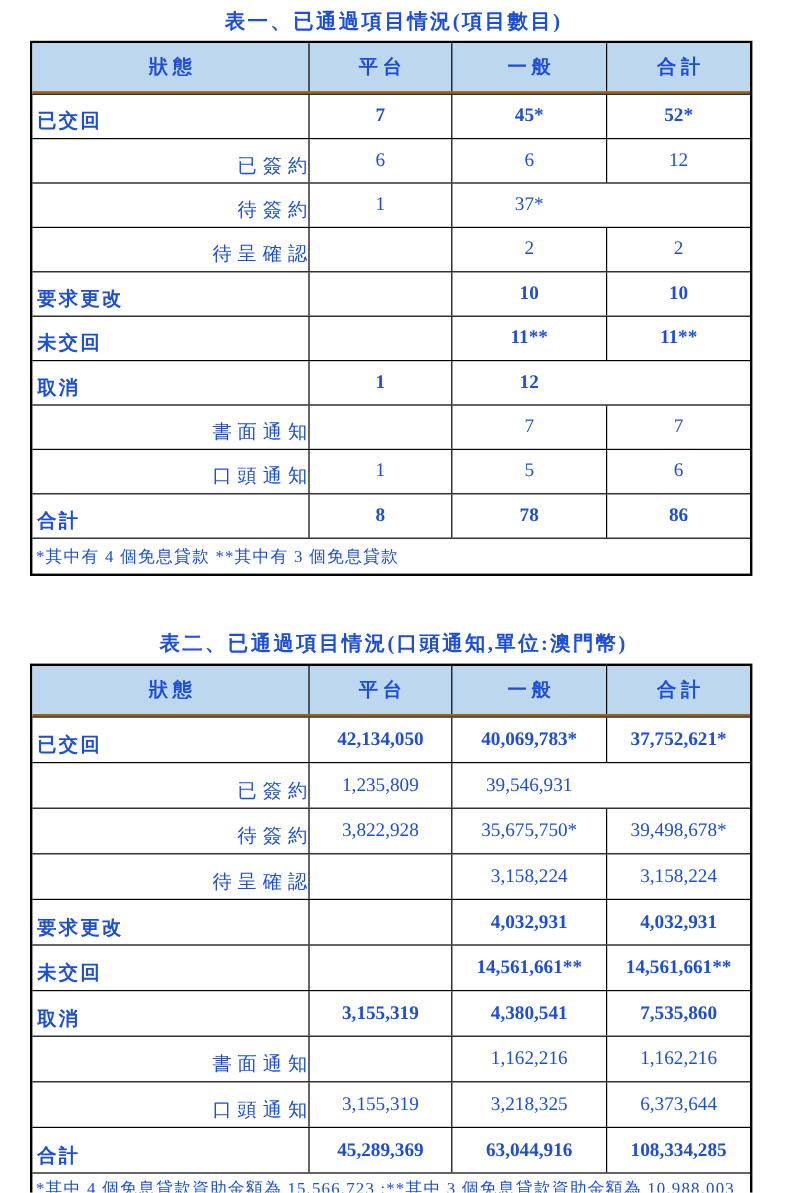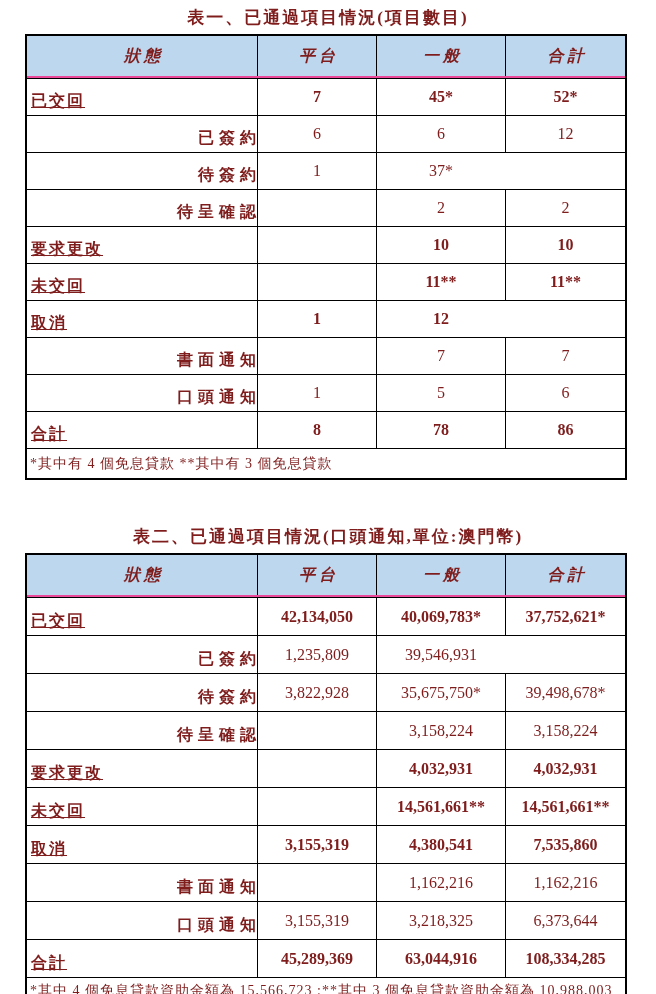--- a/index.html
+++ b/index.html
@@ -1,20 +1,20 @@
 <!DOCTYPE html>
 <html><head>
 <meta charset="utf-8">
 <style>
   html,body{margin:0;padding:0;background:#fff;}
   .doc{
     position:relative;
     width:656px;height:994px;
     background:#ffffff;
-    color:#7f1d1d;
+    color:#1d4ed8;
     font-family:"Liberation Serif","DejaVu Serif",serif;
     overflow:hidden;
   }
   .tbl-title{
     text-align:center;
     font-weight:bold;
     font-size:17px;
     letter-spacing:2px;
     margin:7px 0 5px 0;
     line-height:22px;
@@ -28,22 +28,21 @@
     border:2px solid #000;
     box-sizing:border-box;
     background:#fff;
   }
   .trow{
     display:grid;
     grid-template-columns:230px 119px 129px 120px;
   }
   .trow.thead{
     background:#BDD7EE;
-    border-bottom:2px solid #ec4899;
-    font-style:italic;
+    border-bottom:2px solid #a16207;
   }
   .trow.data{border-top:1px solid #000;}
   .trow.data:first-of-type{border-top:none;}
   .t1 .trow.thead{height:40px;}
   .t2 .trow.thead{height:40px;}
   .t1 .trow.data{height:36px;}
   .t2 .trow.data{height:37px;}
   .td{
     display:flex;
     border-left:1px solid #000;
@@ -57,22 +56,22 @@
     font-weight:bold;
     font-size:16px;
     letter-spacing:4px;
     padding-left:4px; 
   }
   .lblcell{
     align-items:flex-end;
     font-size:16px;
     padding:0 0 3px 4px;
   }
-  .lblcell.main{letter-spacing:2px;font-weight:bold;text-decoration:underline;}
-  .lblcell.sub{justify-content:flex-end;letter-spacing:5px;padding-left:0;font-weight:bold;}
+  .lblcell.main{letter-spacing:2px;font-weight:bold;}
+  .lblcell.sub{justify-content:flex-end;letter-spacing:5px;padding-left:0;}
   .lblcell.sub .lbl{margin-right:-4px;}
   .valcell{
     align-items:center;
     justify-content:center;
     font-size:16px;
   }
   .valcell.bold{font-weight:bold;}
   .fnote{
     border-top:1px solid #000;
     display:flex;

